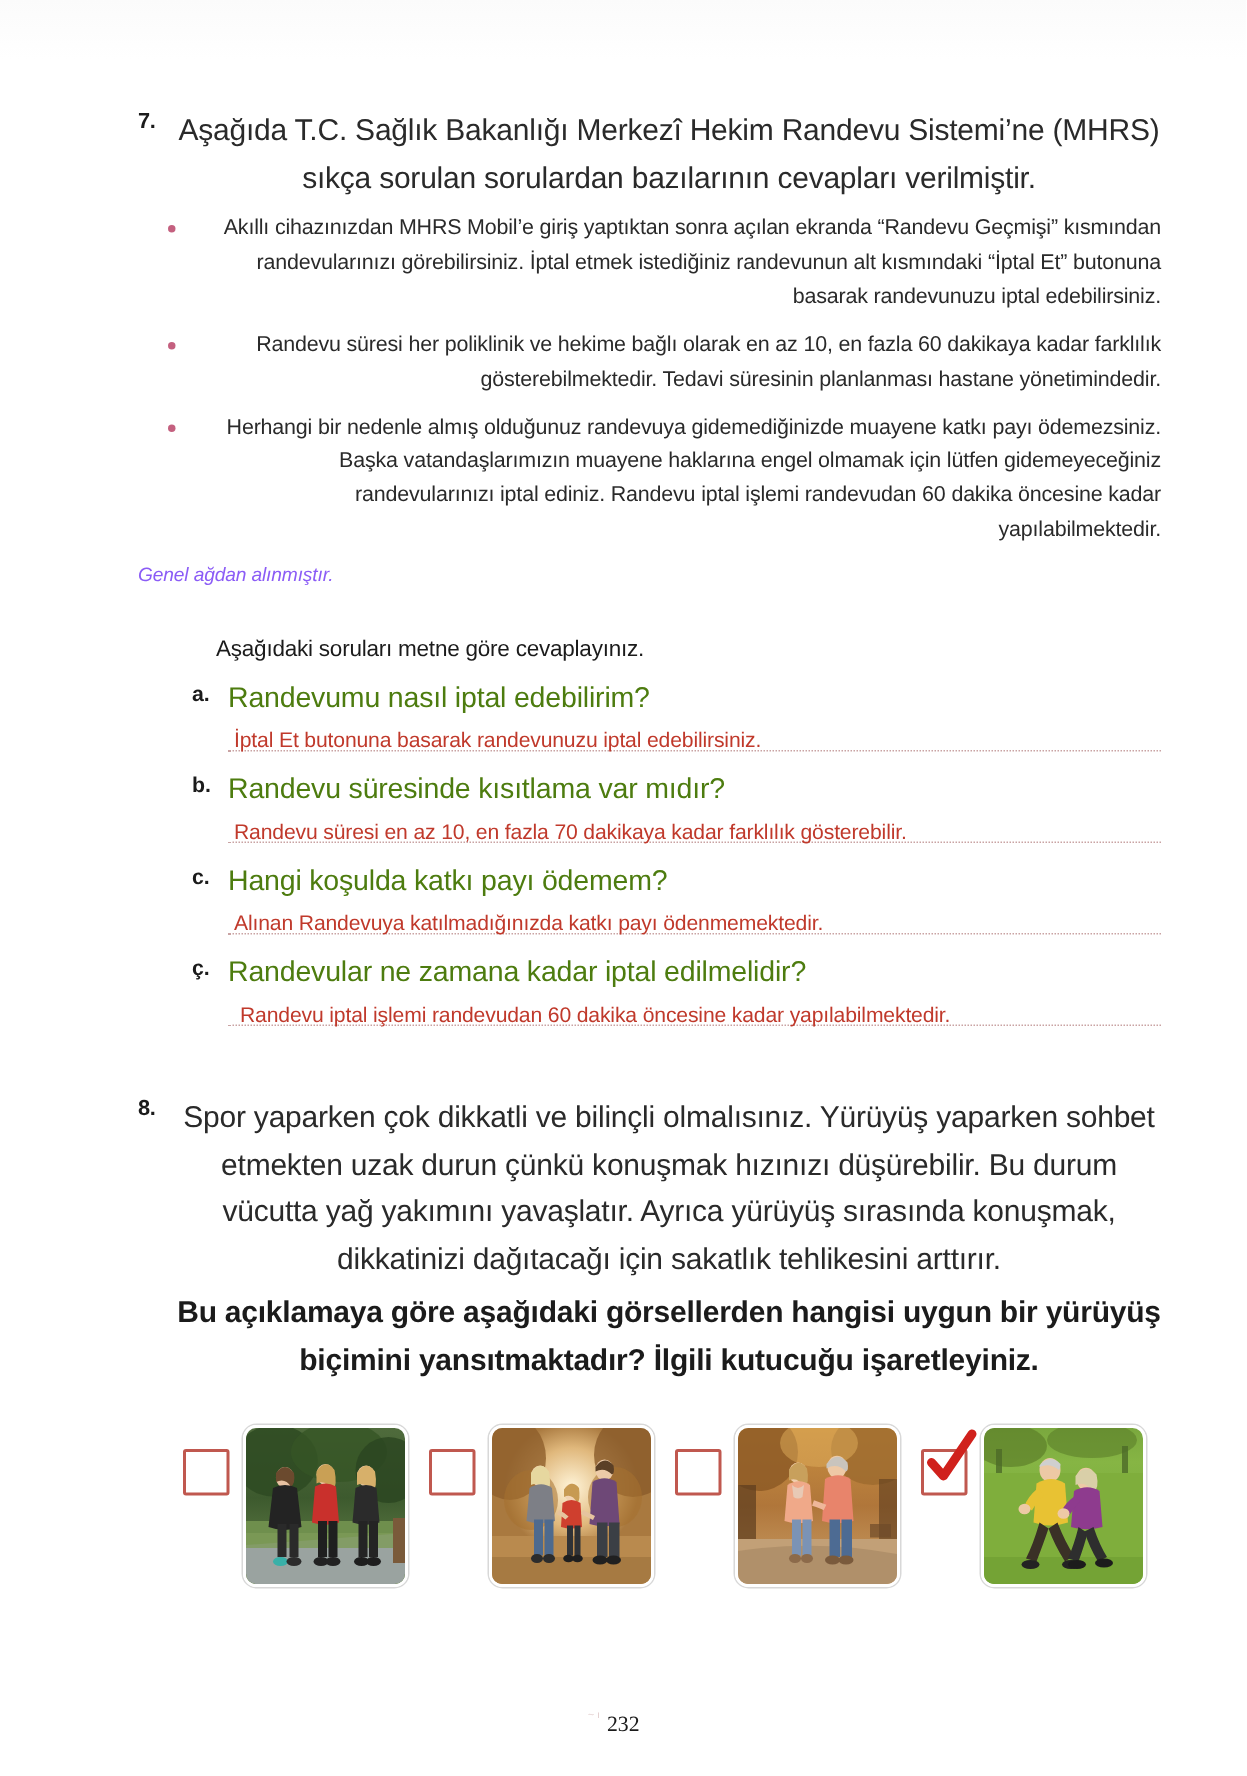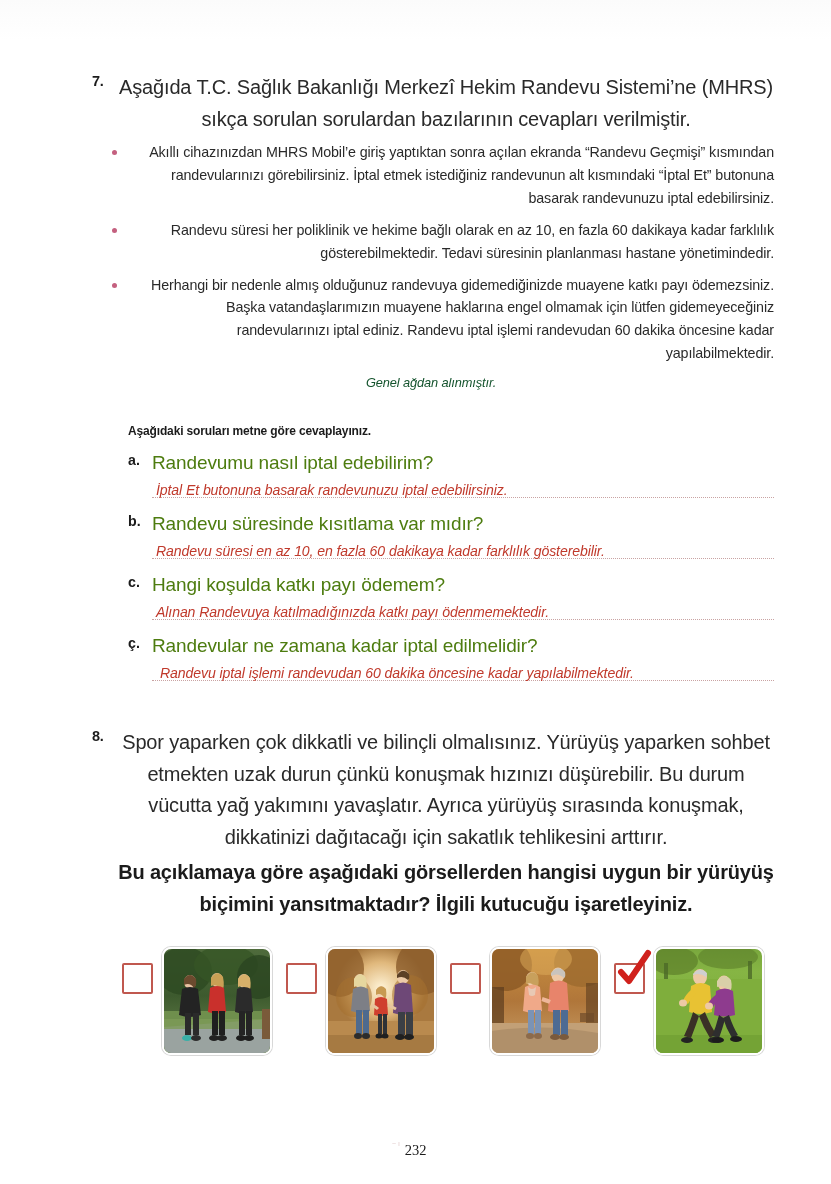--- a/index.html
+++ b/index.html
@@ -81,34 +81,34 @@
   .bullet-text {
     flex: 1 1 auto;
     font-size: 14.3px;
     line-height: 1.60;
     color: #2a2a2a;
     letter-spacing: -0.12px;
   }
 
   .attribution {
     margin-top: 10px;
-    text-align: center;
+    text-align: left;
     font-style: italic;
     font-size: 12.8px;
-    color: #14532d;
+    color: #8b5cf6;
     letter-spacing: -0.1px;
     padding-right: 4px;
   }
 
   
   .instruction {
     margin-top: 34px;
-    margin-left: 36px;
-    font-weight: bold;
-    font-size: 12px;
+    margin-left: 52px;
+    font-weight: normal;
+    font-size: 15px;
     color: #1b1b1b;
     letter-spacing: -0.15px;
   }
 
   
   .subq-list {
     margin-top: 14px;
     margin-left: 36px;
   }
   .subq {
@@ -129,21 +129,20 @@
     flex: 1 1 auto;
     font-size: 19px;
     color: #4d7c0f;
     letter-spacing: -0.12px;
   }
   .answer-wrap {
     position: relative;
     margin-top: 4px;
     margin-left: 24px;
     height: 22px;
-    font-style: italic;
   }
   .answer-rule {
     position: absolute;
     left: 0;
     right: 0;
     bottom: 2px;
     border-bottom: 1.4px dotted #c9a3a3;
   }
   .answer-text {
     position: absolute;
@@ -281,21 +280,21 @@
         </div>
       </div>
 
       <div class="subq">
         <div class="subq-line">
           <span class="subq-letter">b.</span>
           <span class="subq-text">Randevu süresinde kısıtlama var mıdır?</span>
         </div>
         <div class="answer-wrap">
           <div class="answer-rule"></div>
-          <div class="answer-text">Randevu süresi en az 10, en fazla 60 dakikaya kadar farklılık gösterebilir.</div>
+          <div class="answer-text">Randevu süresi en az 10, en fazla 70 dakikaya kadar farklılık gösterebilir.</div>
         </div>
       </div>
 
       <div class="subq">
         <div class="subq-line">
           <span class="subq-letter">c.</span>
           <span class="subq-text">Hangi koşulda katkı payı ödemem?</span>
         </div>
         <div class="answer-wrap">
           <div class="answer-rule"></div>

